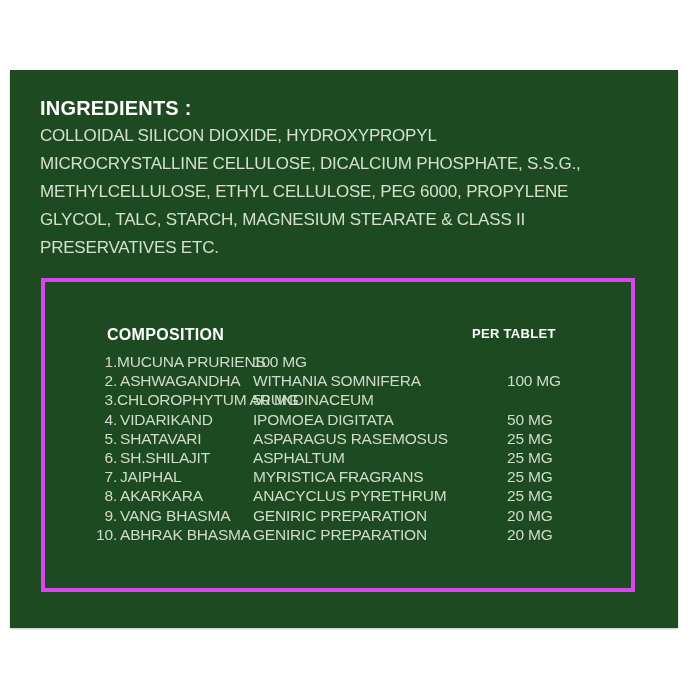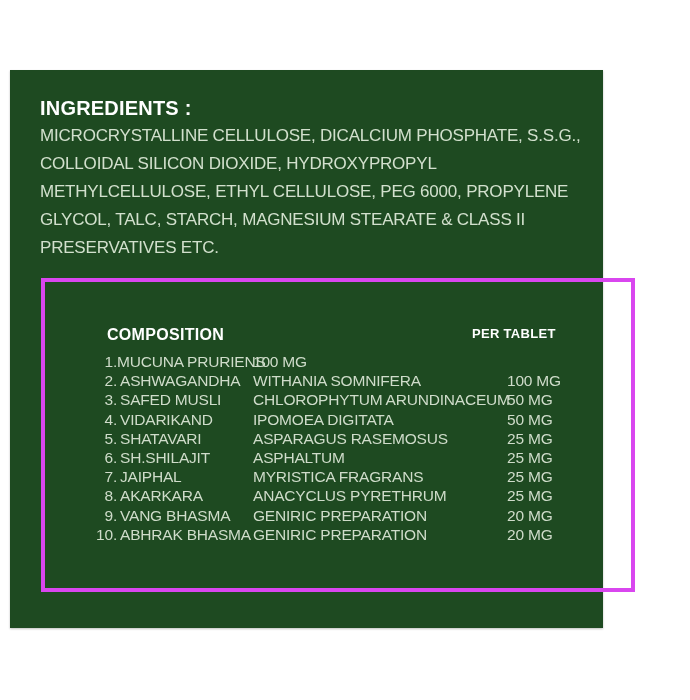--- a/index.html
+++ b/index.html
@@ -16,21 +16,21 @@
     position: relative;
     width: 690px;
     height: 700px;
     background: #ffffff;
   }
 
   .label-panel {
     position: absolute;
     left: 10px;
     top: 70px;
-    width: 593px;
+    width: 668px;
     height: 558px;
     background: #1e4a21;
     box-shadow: 0 1px 2px rgba(0,0,0,0.25);
     padding-left: 11px;
   }
 
   
   .ingredients {
     position: absolute;
     left: 30px;
@@ -115,23 +115,23 @@
 </head>
 <body>
 
 <div class="page">
   <div class="label-panel">
 
     <div class="ingredients">
       <div class="ingredients-heading">INGREDIENTS :</div>
       <div>
 
+          <div class="ingredients-line">COLLOIDAL SILICON DIOXIDE, HYDROXYPROPYL</div>
+
           <div class="ingredients-line">MICROCRYSTALLINE CELLULOSE, DICALCIUM PHOSPHATE, S.S.G.,</div>
-
-          <div class="ingredients-line">COLLOIDAL SILICON DIOXIDE, HYDROXYPROPYL</div>
 
           <div class="ingredients-line">METHYLCELLULOSE, ETHYL CELLULOSE, PEG 6000, PROPYLENE</div>
 
           <div class="ingredients-line">GLYCOL, TALC, STARCH, MAGNESIUM STEARATE &amp; CLASS II</div>
 
           <div class="ingredients-line">PRESERVATIVES ETC.</div>
         </div>
     </div>
 
     <div class="composition-box">
@@ -148,21 +148,20 @@
 
           <div class="composition-row">
             <span class="row-number">2.</span>
             <span class="ingredient-name">ASHWAGANDHA</span>
             <span class="botanical-name">WITHANIA SOMNIFERA</span>
             <span class="amount-per-tablet">100 MG</span>
           </div>
 
           <div class="composition-row">
             <span class="row-number">3.</span>
-            <span class="ingredient-name">SAFED MUSLI</span>
             <span class="botanical-name">CHLOROPHYTUM ARUNDINACEUM</span>
             <span class="amount-per-tablet">50 MG</span>
           </div>
 
           <div class="composition-row">
             <span class="row-number">4.</span>
             <span class="ingredient-name">VIDARIKAND</span>
             <span class="botanical-name">IPOMOEA DIGITATA</span>
             <span class="amount-per-tablet">50 MG</span>
           </div>

